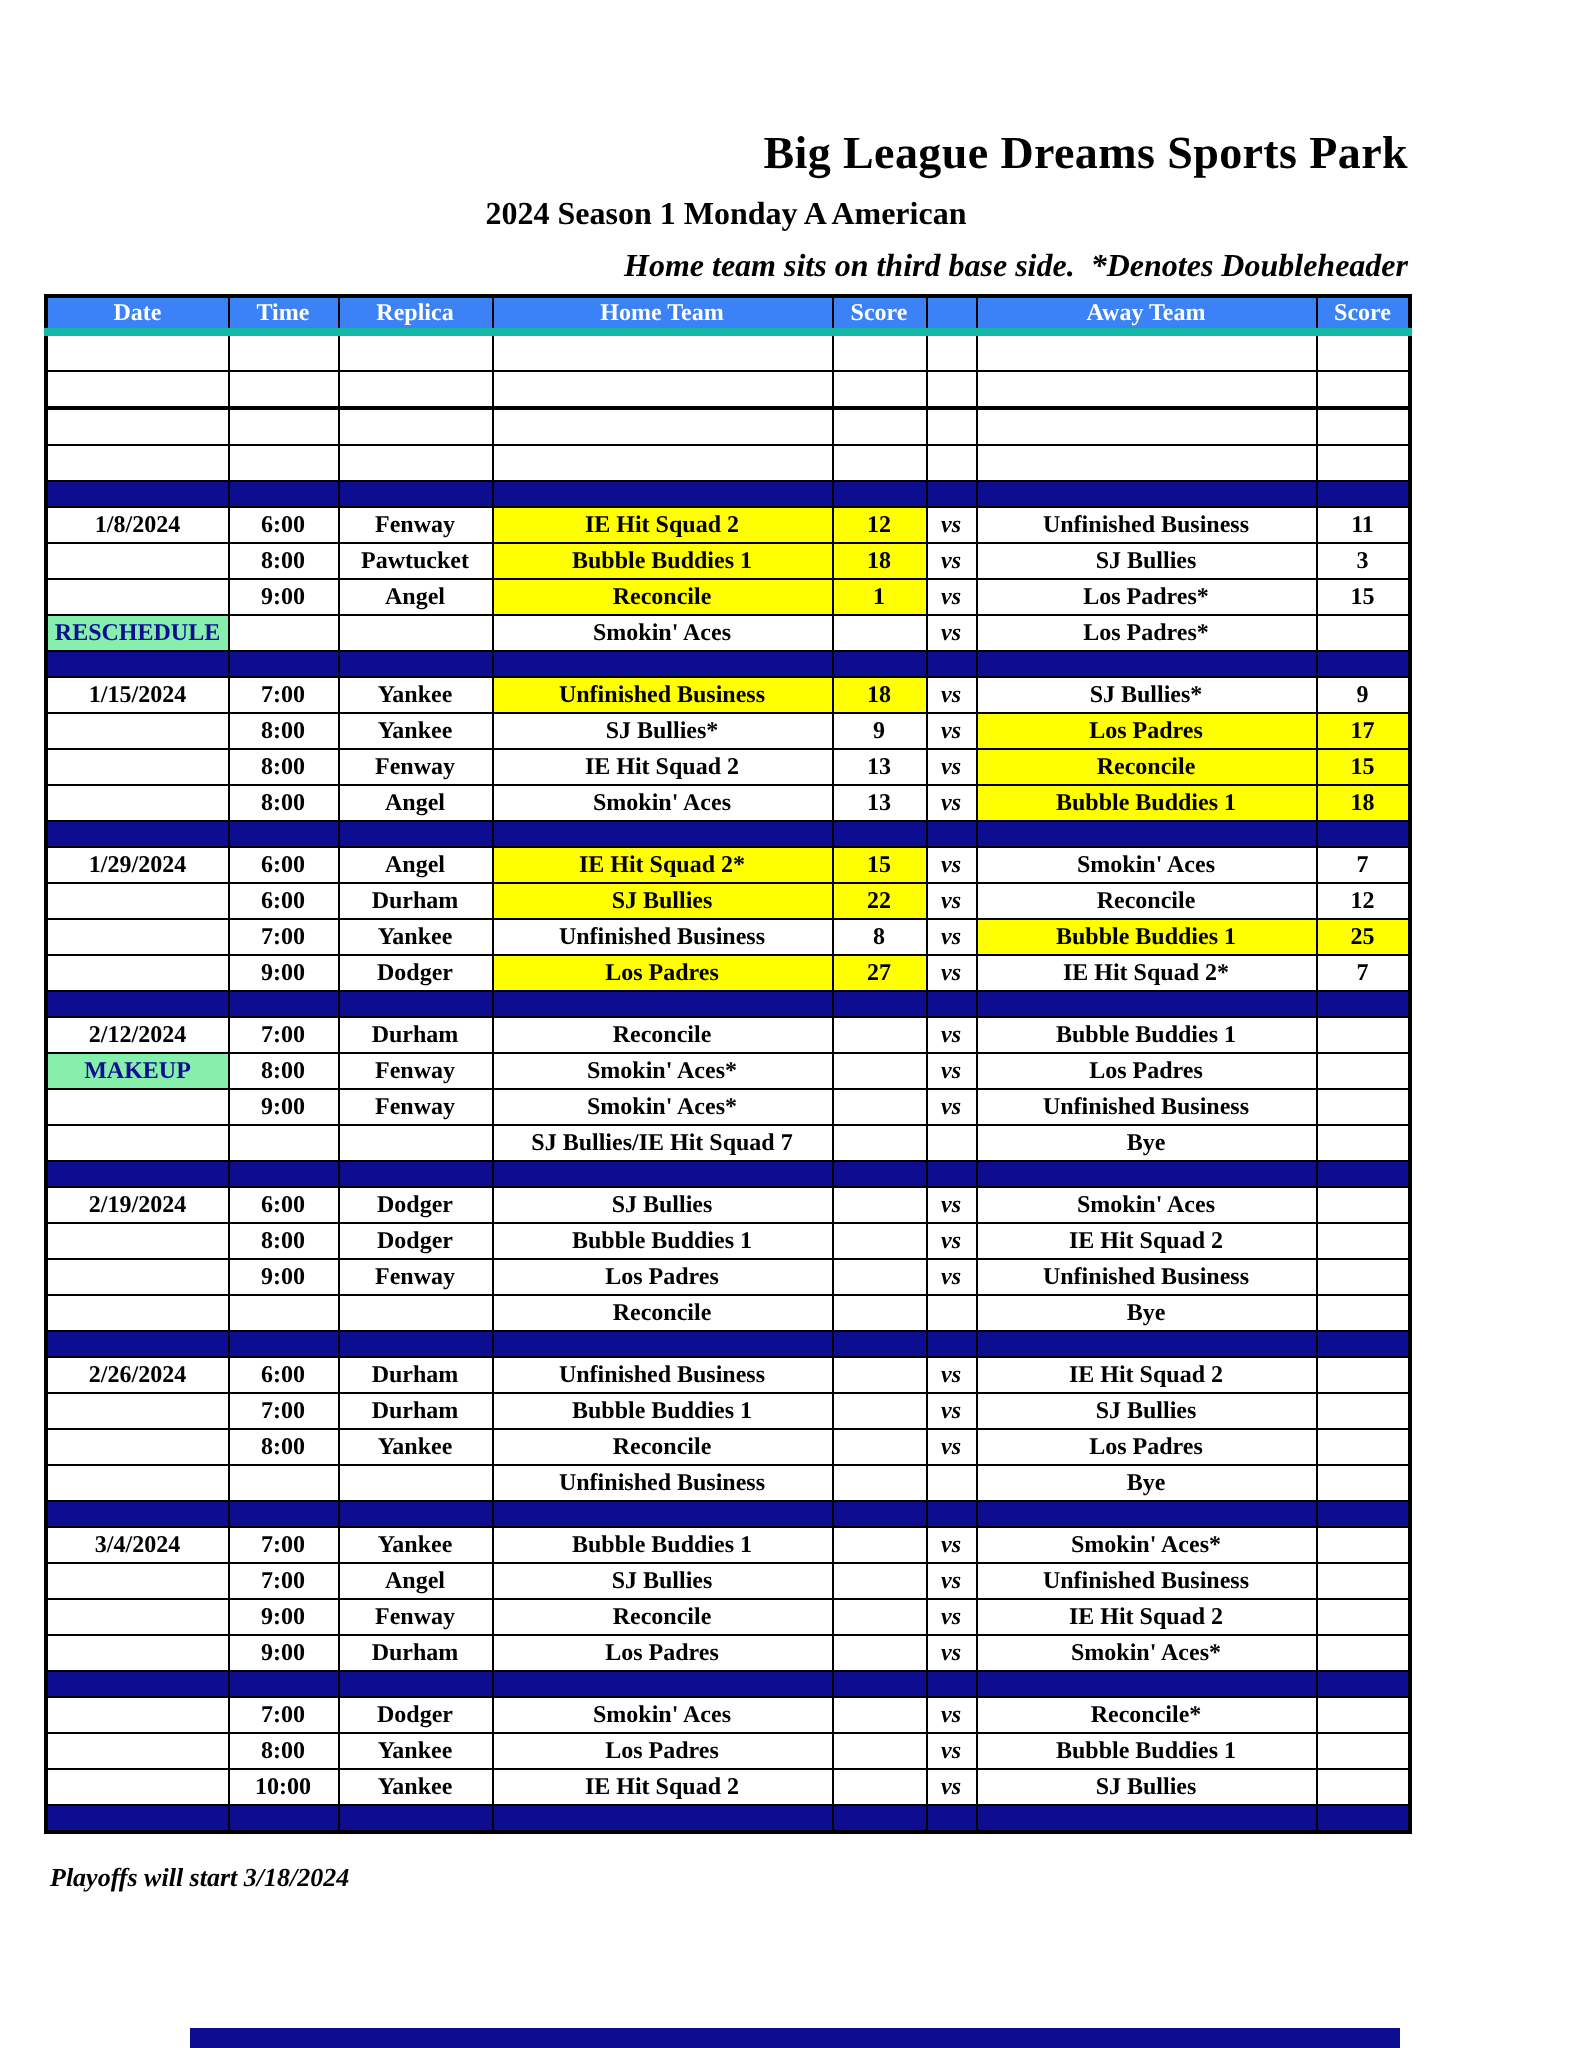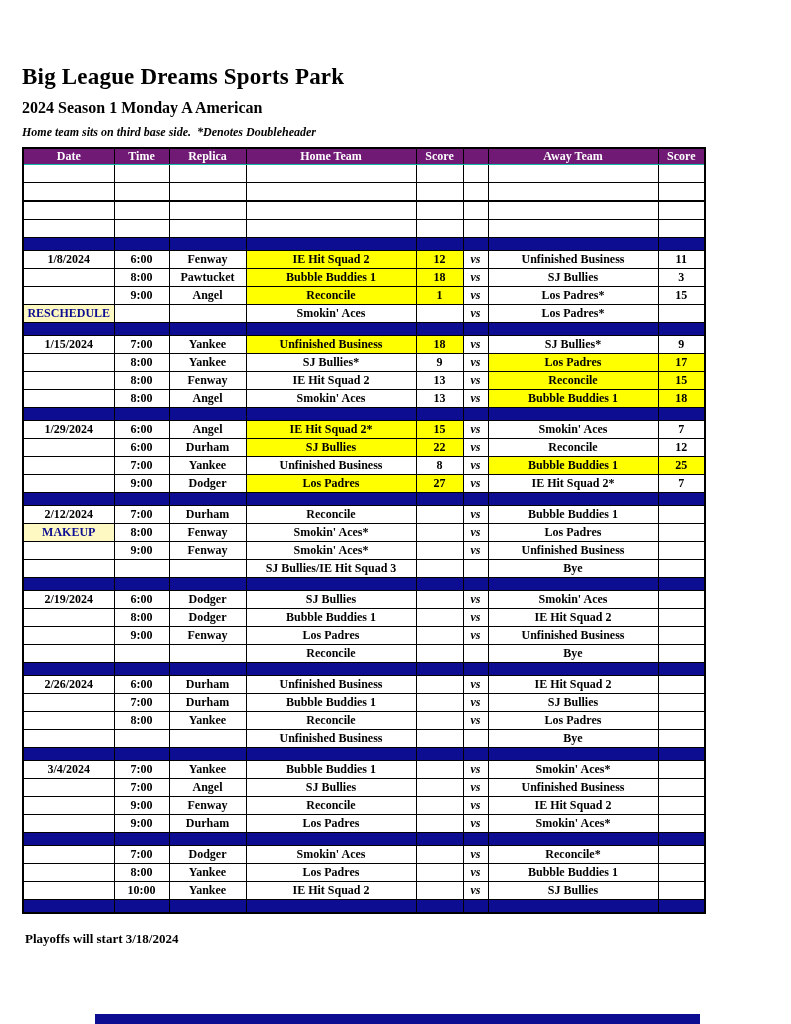--- a/index.html
+++ b/index.html
@@ -1,36 +1,36 @@
 <!DOCTYPE html>
 <html><head>
 <meta charset="utf-8">
 <style>
   html,body{margin:0;padding:0;background:#fff;}
   .page{position:relative;width:791px;height:1024px;background:#fff;overflow:hidden;
         font-family:"Liberation Serif",serif;color:#000;}
-  .title{position:absolute;left:22px;top:64px;width:682px;text-align:left;
+  .title{position:absolute;left:22px;top:64px;width:682px;text-align:right;
          font-size:23px;font-weight:bold;letter-spacing:.2px;}
-  .subtitle{position:absolute;left:22px;top:99px;width:682px;
+  .subtitle{position:absolute;left:22px;top:99px;width:682px;text-align:center;
             font-size:16px;font-weight:bold;}
-  .note{position:absolute;left:22px;top:125px;width:682px;text-align:left;
-        font-size:12px;font-weight:bold;font-style:italic;}
+  .note{position:absolute;left:22px;top:125px;width:682px;text-align:right;
+        font-size:16px;font-weight:bold;font-style:italic;}
   table.sched{position:absolute;left:22px;top:147px;width:682px;
               border-collapse:collapse;table-layout:fixed;
               border:2px solid #000;}
   table.sched td,table.sched th{border:1px solid #000;height:17px;padding:0 2px;
               font-size:12px;font-weight:bold;text-align:center;overflow:hidden;
               white-space:nowrap;font-family:"Liberation Serif",serif;}
-  table.sched th{background:#701a75;color:#ffffff;height:15px;border-bottom:1px solid #14b8a6;}
+  table.sched th{background:#3b82f6;color:#ffffff;height:15px;border-bottom:4px solid #14b8a6;}
   tr.sep td{background:#0d0d91;height:12px;}
   tr.empty-thick td{border-bottom:2px solid #000;}
   td.hl{background:#ffff00;}
-  td.tag{background:#fef9c3;color:#0d0d91;}
+  td.tag{background:#86efac;color:#0d0d91;}
   td.vs{font-style:italic;font-size:11px;}
-  .footer-note{position:absolute;left:25px;top:931px;font-size:13px;font-weight:bold;}
+  .footer-note{position:absolute;left:25px;top:931px;font-size:13px;font-weight:bold;font-style:italic;}
   .bottom-bar{position:absolute;left:95px;top:1014px;width:605px;height:10px;background:#0d0d91;}
 </style>
 </head>
 <body>
 
 <div class="page">
   <div class="title">Big League Dreams Sports Park</div>
   <div class="subtitle">2024 Season 1 Monday A American</div>
   <div class="note">Home team sits on third base side.&nbsp; *Denotes Doubleheader</div>
 
@@ -283,21 +283,21 @@
           <td>Smokin' Aces*</td>
           <td></td>
           <td class="vs">vs</td>
           <td>Unfinished Business</td>
           <td></td>
         </tr>
         <tr>
           <td></td>
           <td></td>
           <td></td>
-          <td>SJ Bullies/IE Hit Squad 3</td>
+          <td>SJ Bullies/IE Hit Squad 7</td>
           <td></td>
           <td class="vs"></td>
           <td>Bye</td>
           <td></td>
         </tr>
         <tr class="sep">
           <td></td>
           <td></td>
           <td></td>
           <td></td>

